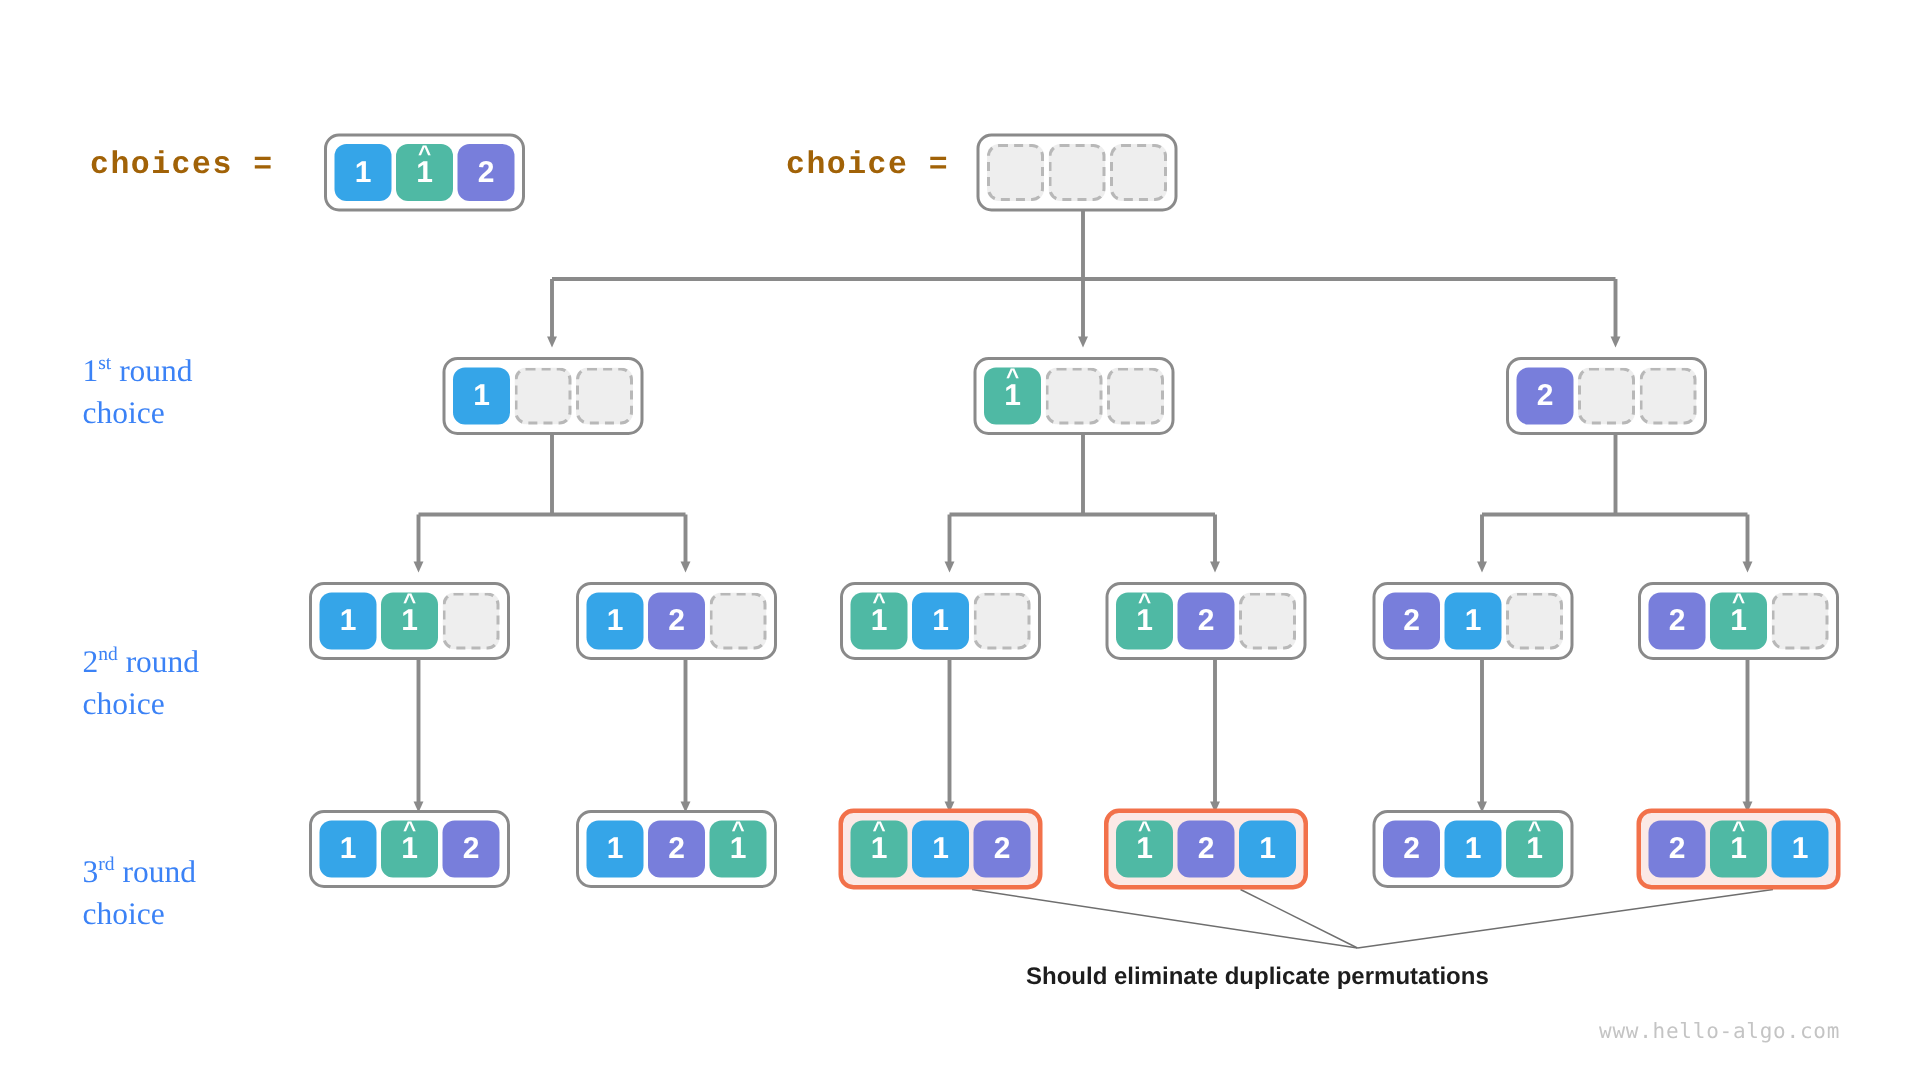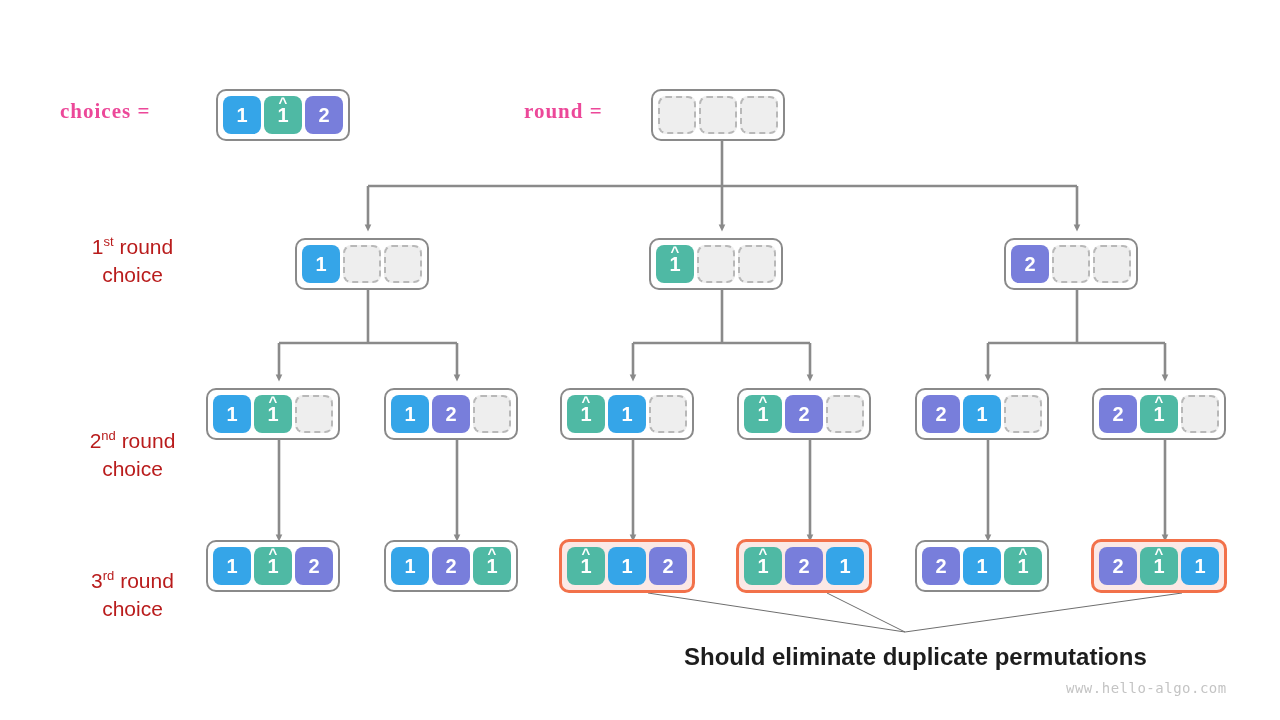--- a/index.html
+++ b/index.html
@@ -20,35 +20,35 @@
     left: 0;
     top: 0;
     width: 1280px;
     height: 720px;
     pointer-events: none;
   }
 
   
   .mono-label {
     position: absolute;
-    font-family: Liberation Serif, serif;
+    font-family: Liberation Mono, monospace;
     font-weight: bold;
     font-size: 21px;
-    color: #ec4899;
+    color: #a16207;
     letter-spacing: 1px;
     white-space: nowrap;
   }
 
   
   .round-label {
     position: absolute;
-    font-family: Liberation Sans, sans-serif;
+    font-family: Liberation Serif, serif;
     font-size: 21px;
-    color: #b91c1c;
-    text-align: center;
+    color: #3b82f6;
+    text-align: left;
     line-height: 1.35;
     white-space: nowrap;
   }
   .round-label sup {
     font-size: 13px;
     vertical-align: super;
   }
 
   
   .array {
@@ -103,21 +103,21 @@
     transform: translateX(-50%);
     font-size: 15px;
     font-weight: bold;
     line-height: 1;
   }
 
   
   .caption {
     position: absolute;
     font-family: "Liberation Sans", sans-serif;
-    font-size: 24px;
+    font-size: 16px;
     font-weight: bold;
     color: #1d1d1d;
     white-space: nowrap;
   }
 
   
   .watermark {
     position: absolute;
     font-family: "DejaVu Sans Mono", "Liberation Mono", monospace;
     font-size: 14px;
@@ -176,21 +176,21 @@
 
     <g stroke="#6e6e6e" stroke-width="1" fill="none">
       <path d="M648,593 L905,632"></path>
       <path d="M827,593 L905,632"></path>
       <path d="M1182,593 L905,632"></path>
     </g>
   </svg>
 
   <div class="mono-label" style="left:60px; top:99px;">choices =</div>
 
-  <div class="mono-label" style="left:524px; top:99px;">round =</div>
+  <div class="mono-label" style="left:524px; top:99px;">choice =</div>
 
   <div class="round-label" style="left:55px; top:233px; width:155px;">
     <span>1</span><sup>st</sup><span> round</span><br>
     <span>choice</span>
   </div>
 
   <div class="round-label" style="left:55px; top:383px; width:155px;margin-top:44px;">
     <span>2</span><sup>nd</sup><span> round</span><br>
     <span>choice</span>
   </div>

